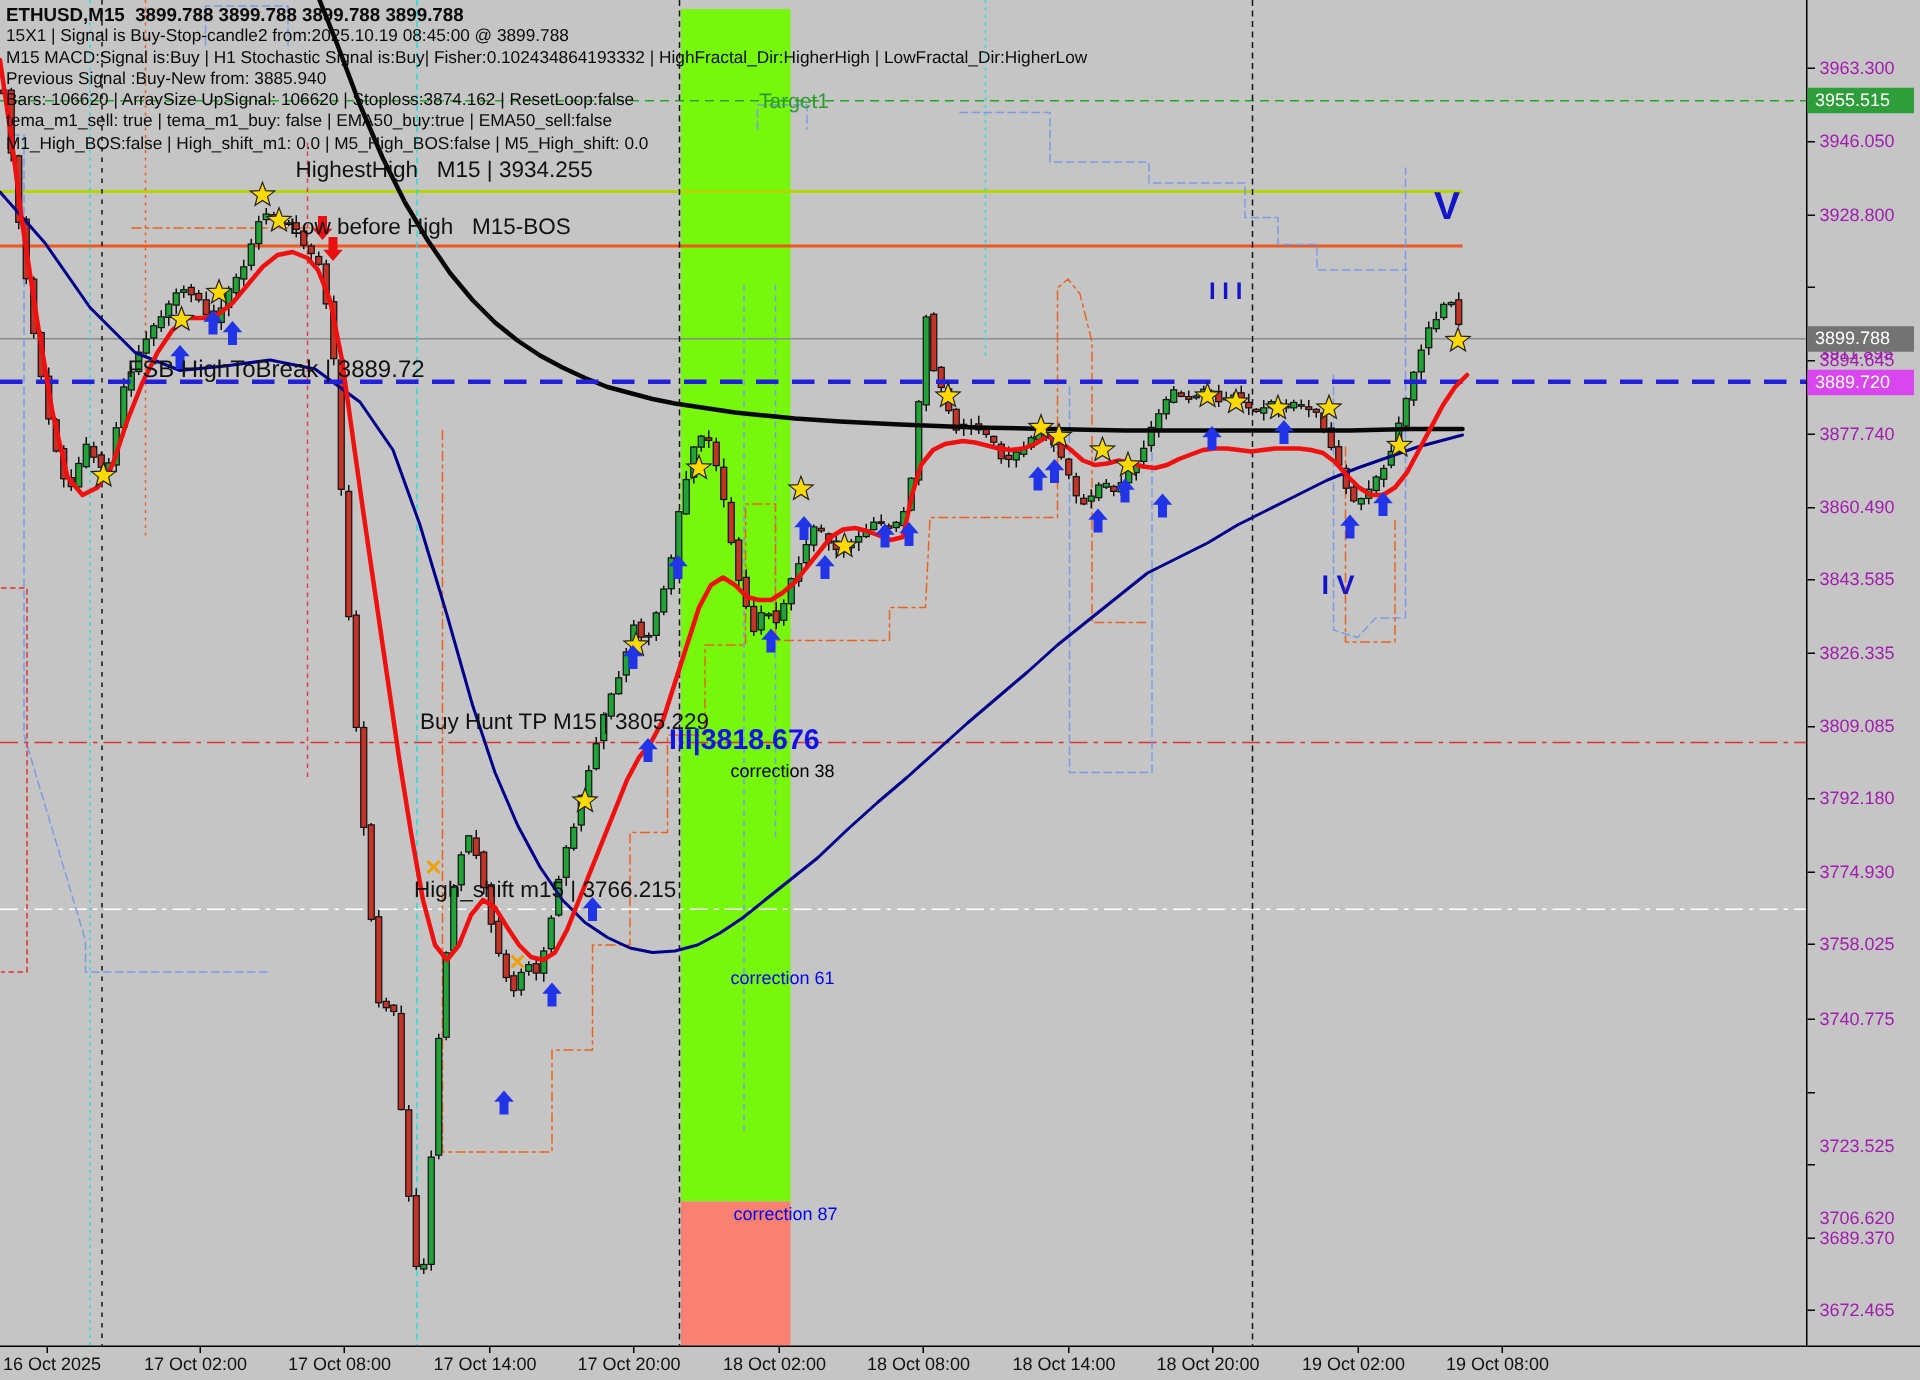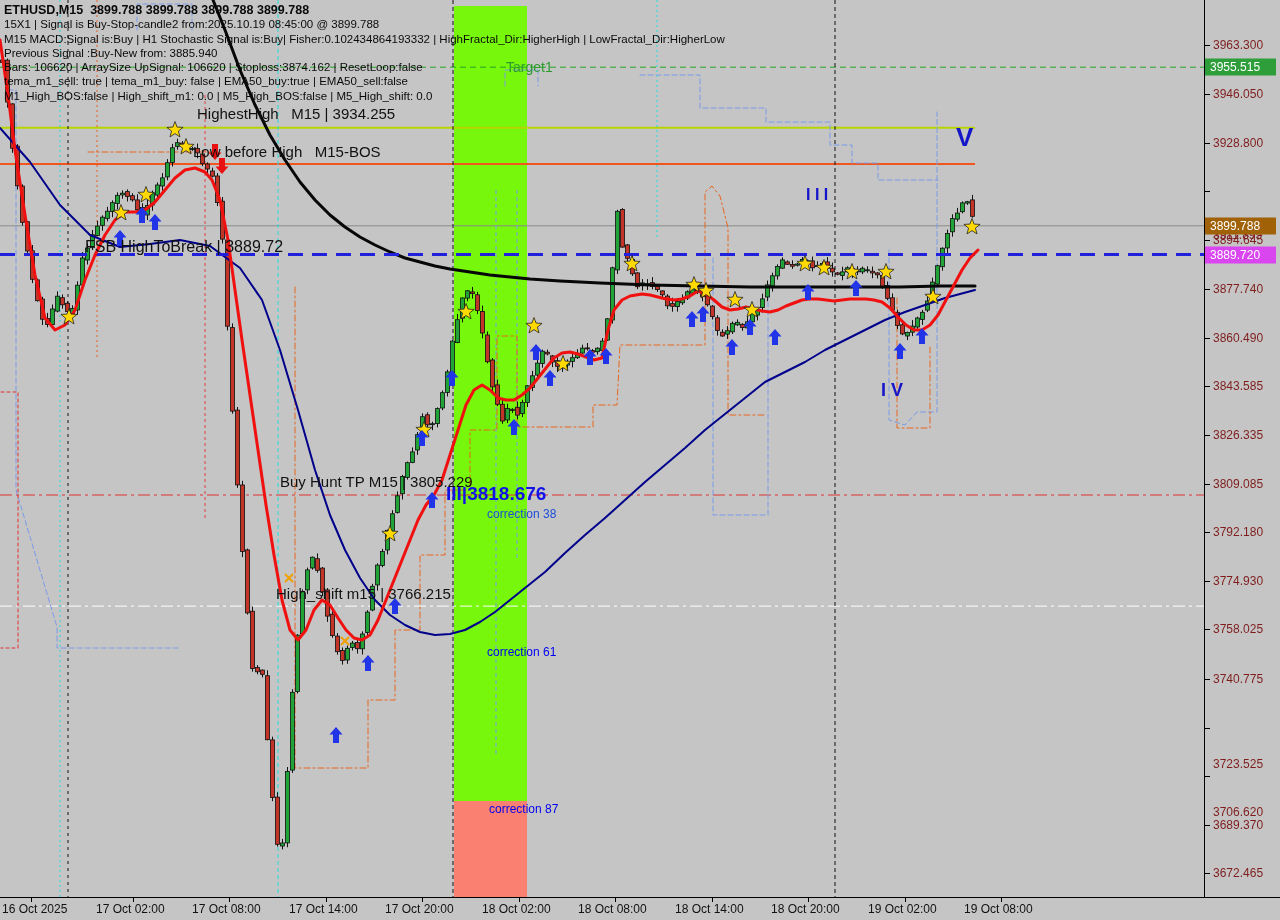--- a/index.html
+++ b/index.html
@@ -1,20 +1,20 @@
 <!DOCTYPE html>
 <html><head>
 <meta charset="utf-8">
 <style>
   html,body{margin:0;padding:0;background:#9a9a9a;}
   #app{position:relative;width:1280px;height:920px;background:#C5C5C5;overflow:hidden;
        font-family:"Liberation Sans",sans-serif;}
   #plot{position:absolute;left:0;top:0;}
   #yaxis{position:absolute;left:1204px;top:0;width:75px;height:897px;border-left:1px solid #000;}
-  .ylab{position:absolute;left:8px;transform:translateY(-50%);font-size:12px;color:#7f1d1d;white-space:nowrap;}
+  .ylab{position:absolute;left:8px;transform:translateY(-50%);font-size:12px;color:#a21caf;white-space:nowrap;}
   .ytick{position:absolute;left:0;width:5px;height:1px;background:#000;}
   .badge{position:absolute;left:0;width:66px;transform:translateY(-50%);color:#fff;font-size:12px;
          height:17px;line-height:17px;padding-left:5px;white-space:nowrap;}
   #xaxis{position:absolute;left:0;top:897px;width:1280px;height:23px;border-top:1px solid #000;}
   .xlab{position:absolute;top:4px;font-size:12px;color:#111;white-space:nowrap;}
   .xtick{position:absolute;top:0;width:1px;height:4px;background:#000;}
   #info{position:absolute;left:4px;top:3px;color:#0a0a0a;font-size:11.5px;line-height:14.3px;white-space:pre;}
   #info .l0{font-weight:bold;font-size:12.5px;}
   .anno{position:absolute;white-space:pre;color:#111;}
 </style>
@@ -527,21 +527,21 @@
       <div class="ylab" style="top: 679px;">3740.775</div>
       <i class="ytick" style="top: 728px;"></i>
       <div class="ylab" style="top: 728px; margin-top: 36px;">3723.525</div>
       <i class="ytick" style="top: 776px;"></i>
       <div class="ylab" style="top: 812px; text-align: right;">3706.620</div>
       <i class="ytick" style="top: 825px;"></i>
       <div class="ylab" style="top: 825px;">3689.370</div>
       <i class="ytick" style="top: 873px;"></i>
       <div class="ylab" style="top: 873px;">3672.465</div>
       <div class="badge" style="top: 67px; background: rgb(46, 158, 58);">3955.515</div>
-      <div class="badge" style="top: 226px; background: #a16207;">3899.788</div>
+      <div class="badge" style="top: 226px; background: #737373;">3899.788</div>
       <div class="badge" style="top: 255px; background: #d946ef;">3889.720</div>
     </div>
   <div id="xaxis">
       <div class="xlab" style="left: 2px;">16 Oct 2025</div>
       <i class="xtick" style="left: 31px;"></i>
       <div class="xlab" style="left: 96px;">17 Oct 02:00</div>
       <i class="xtick" style="left: 133px;"></i>
       <div class="xlab" style="left: 192px;">17 Oct 08:00</div>
       <i class="xtick" style="left: 229px;"></i>
       <div class="xlab" style="left: 289px;">17 Oct 14:00</div>
@@ -563,20 +563,20 @@
     </div>
   <div id="info"><div class="l0">ETHUSD,M15  3899.788 3899.788 3899.788 3899.788</div><div>15X1 | Signal is Buy-Stop-candle2 from:2025.10.19 08:45:00 @ 3899.788</div><div>M15 MACD:Signal is:Buy | H1 Stochastic Signal is:Buy| Fisher:0.102434864193332 | HighFractal_Dir:HigherHigh | LowFractal_Dir:HigherLow</div><div>Previous Signal :Buy-New from: 3885.940</div><div>Bars: 106620 | ArraySize UpSignal: 106620 | Stoploss:3874.162 | ResetLoop:false</div><div>tema_m1_sell: true | tema_m1_buy: false | EMA50_buy:true | EMA50_sell:false</div><div>M1_High_BOS:false | High_shift_m1: 0.0 | M5_High_BOS:false | M5_High_shift: 0.0</div></div>
   <div id="annos">
       <div class="anno" style="left: 197px; top: 105px; font-size: 15px; color: rgb(17, 17, 17);">HighestHigh   M15 | 3934.255</div>
       <div class="anno" style="left: 193px; top: 143px; font-size: 15px; color: rgb(17, 17, 17);">Low before High   M15-BOS</div>
       <div class="anno" style="left: 85px; top: 238px; font-size: 16px; color: rgb(17, 17, 17);">FSB HighToBreak | 3889.72</div>
       <div class="anno" style="left: 280px; top: 473px; font-size: 15px; color: rgb(17, 17, 17);">Buy Hunt TP M15 | 3805.229</div>
       <div class="anno" style="left: 446px; top: 483px; font-size: 19px; color: rgb(18, 18, 232); font-weight: bold;">III|3818.676</div>
       <div class="anno" style="left: 276px; top: 585px; font-size: 15px; color: rgb(17, 17, 17);">High_shift m15 | 3766.215</div>
       <div class="anno" style="left: 506px; top: 59px; font-size: 14px; color: rgb(47, 155, 47);">Target1</div>
-      <div class="anno" style="left: 487px; top: 507px; font-size: 12px; color: #1d4ed8;">correction 38</div>
+      <div class="anno" style="left: 487px; top: 507px; font-size: 12px; color: #000000;">correction 38</div>
       <div class="anno" style="left: 487px; top: 645px; font-size: 12px; color: rgb(0, 0, 240);">correction 61</div>
       <div class="anno" style="left: 489px; top: 802px; font-size: 12px; color: rgb(0, 0, 240);">correction 87</div>
       <div class="anno" style="left: 956px; top: 122px; font-size: 26px; color: rgb(20, 20, 200); font-weight: bold;">V</div>
       <div class="anno" style="left: 806px; top: 186px; font-size: 16px; color: rgb(20, 20, 200); font-weight: bold;">I I I</div>
       <div class="anno" style="left: 881px; top: 380px; font-size: 18px; color: rgb(20, 20, 200); font-weight: bold;">I V</div>
     </div>
 </div>
 
 </body></html>

